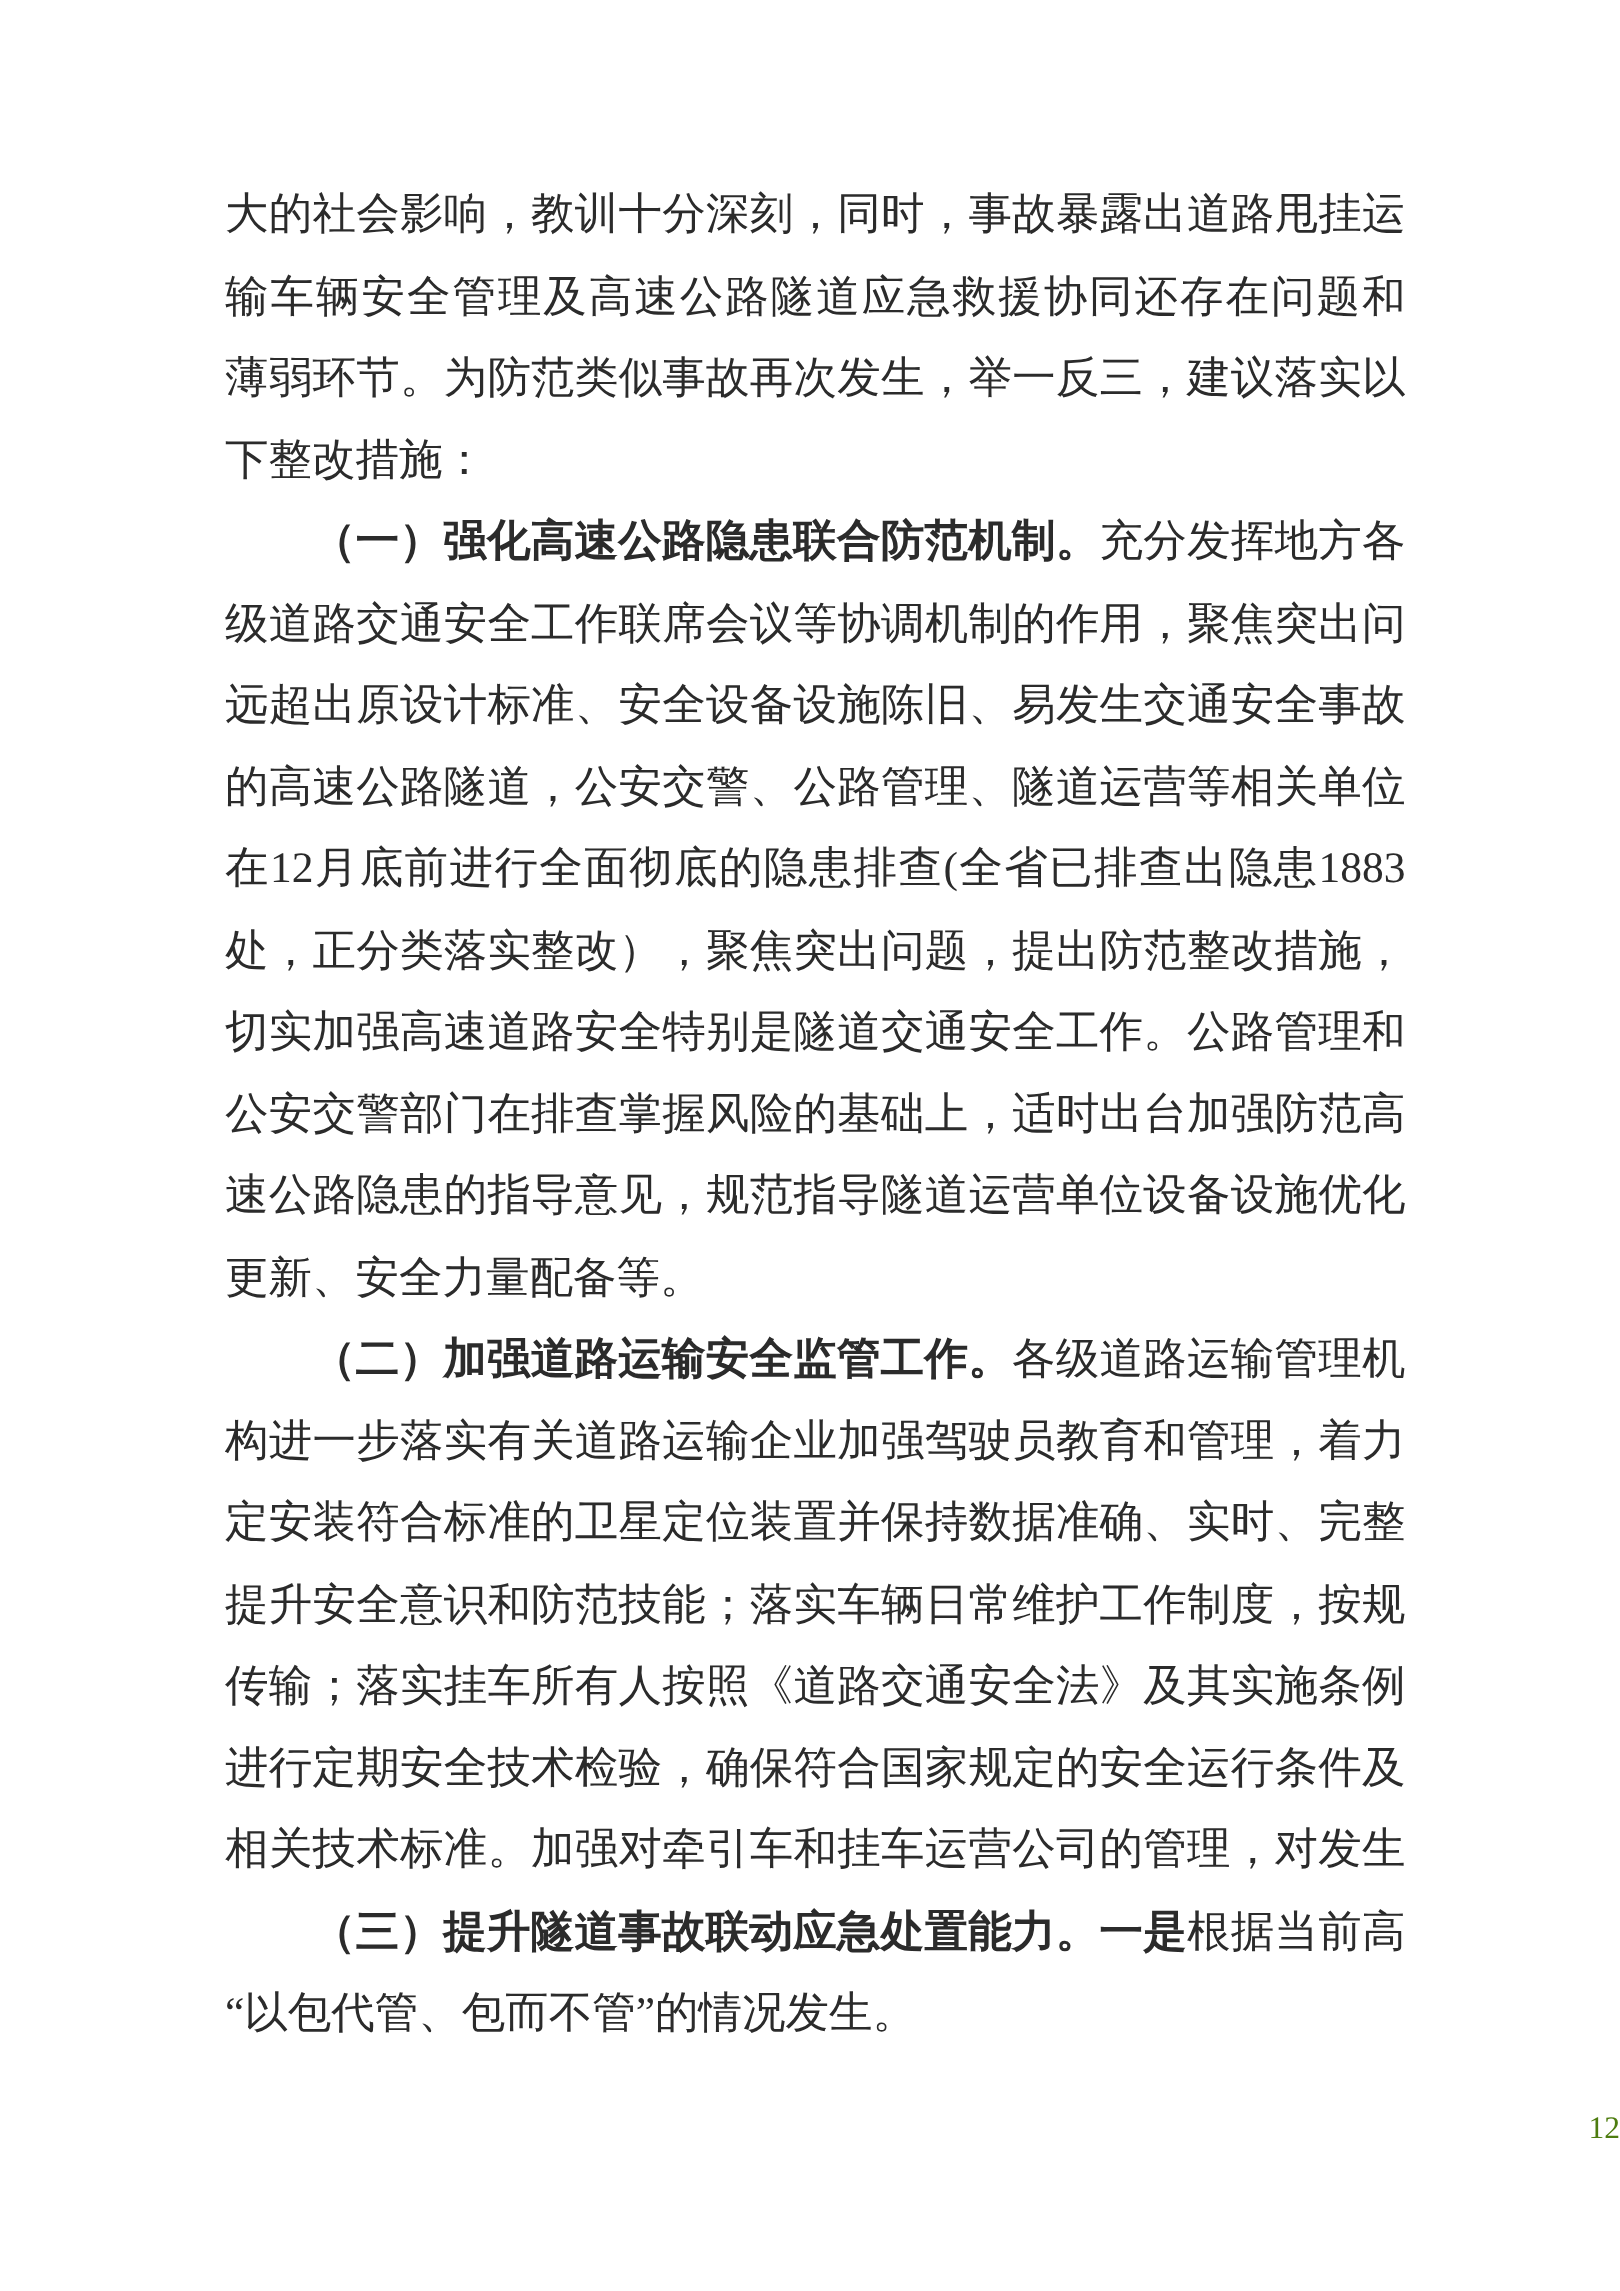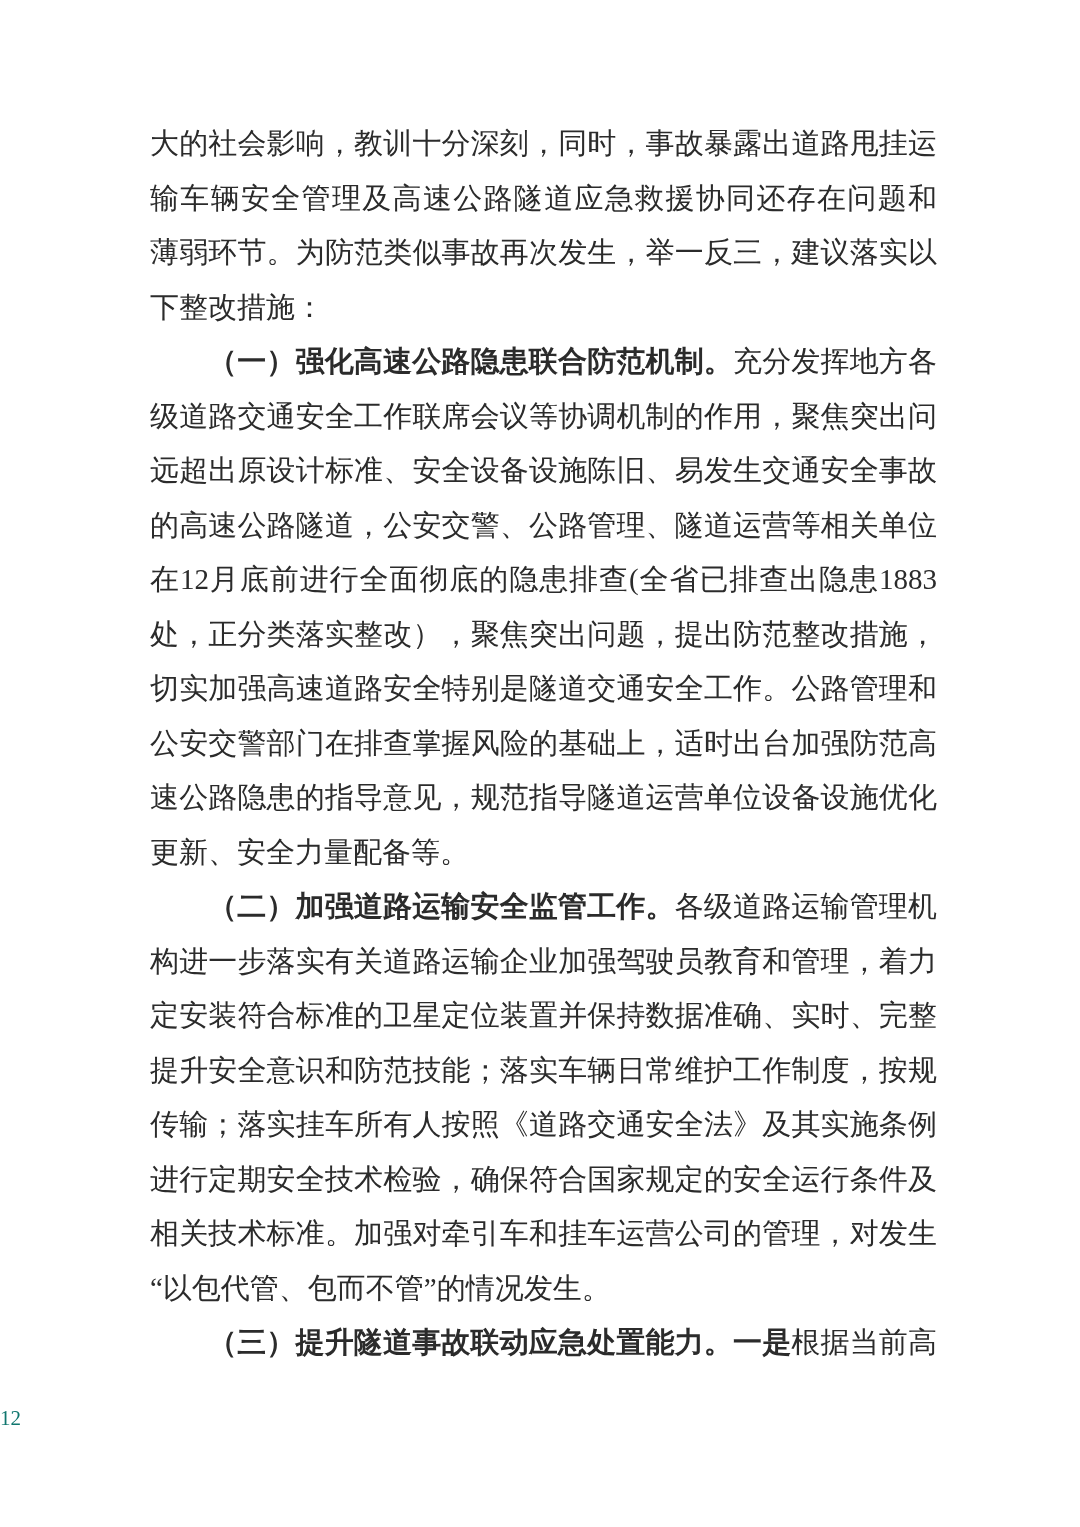--- a/index.html
+++ b/index.html
@@ -31,23 +31,23 @@
   }
   .line.indent{
     text-indent:58px;
   }
   .b{
     font-weight:700;
   }
   .footer{
     position:absolute;
     top:1406px;left:0;width:100%;
-    text-align:left;
+    text-align:right;
     font-size:21px;
-    color:#0f766e;
+    color:#4d7c0f;
   }
 </style>
 </head>
 <body>
 
 <div class="doc-text">
   <div class="line"><span>大的社会影响，教训十分深刻，同时，事故暴露出道路甩挂运</span></div>
   <div class="line"><span>输车辆安全管理及高速公路隧道应急救援协同还存在问题和</span></div>
   <div class="line"><span>薄弱环节。为防范类似事故再次发生，举一反三，建议落实以</span></div>
   <div class="line end"><span>下整改措施：</span></div>
@@ -63,18 +63,18 @@
   <div class="line"><span>速公路隐患的指导意见，规范指导隧道运营单位设备设施优化</span></div>
   <div class="line end"><span>更新、安全力量配备等。</span></div>
 
   <div class="line indent"><span class="b">（二）加强道路运输安全监管工作。</span><span>各级道路运输管理机</span></div>
   <div class="line"><span>构进一步落实有关道路运输企业加强驾驶员教育和管理，着力</span></div>
   <div class="line"><span>定安装符合标准的卫星定位装置并保持数据准确、实时、完整</span></div>
   <div class="line"><span>提升安全意识和防范技能；落实车辆日常维护工作制度，按规</span></div>
   <div class="line"><span>传输；落实挂车所有人按照《道路交通安全法》及其实施条例</span></div>
   <div class="line"><span>进行定期安全技术检验，确保符合国家规定的安全运行条件及</span></div>
   <div class="line"><span>相关技术标准。加强对牵引车和挂车运营公司的管理，对发生</span></div>
+  <div class="line indent"><span class="b">（三）提升隧道事故联动应急处置能力。一是</span><span>根据当前高</span></div>
+
   <div class="line end"><span>“以包代管、包而不管”的情况发生。</span></div>
-
-  <div class="line indent"><span class="b">（三）提升隧道事故联动应急处置能力。一是</span><span>根据当前高</span></div>
 </div>
 
 <div class="footer">12</div>
 
 </body></html>

